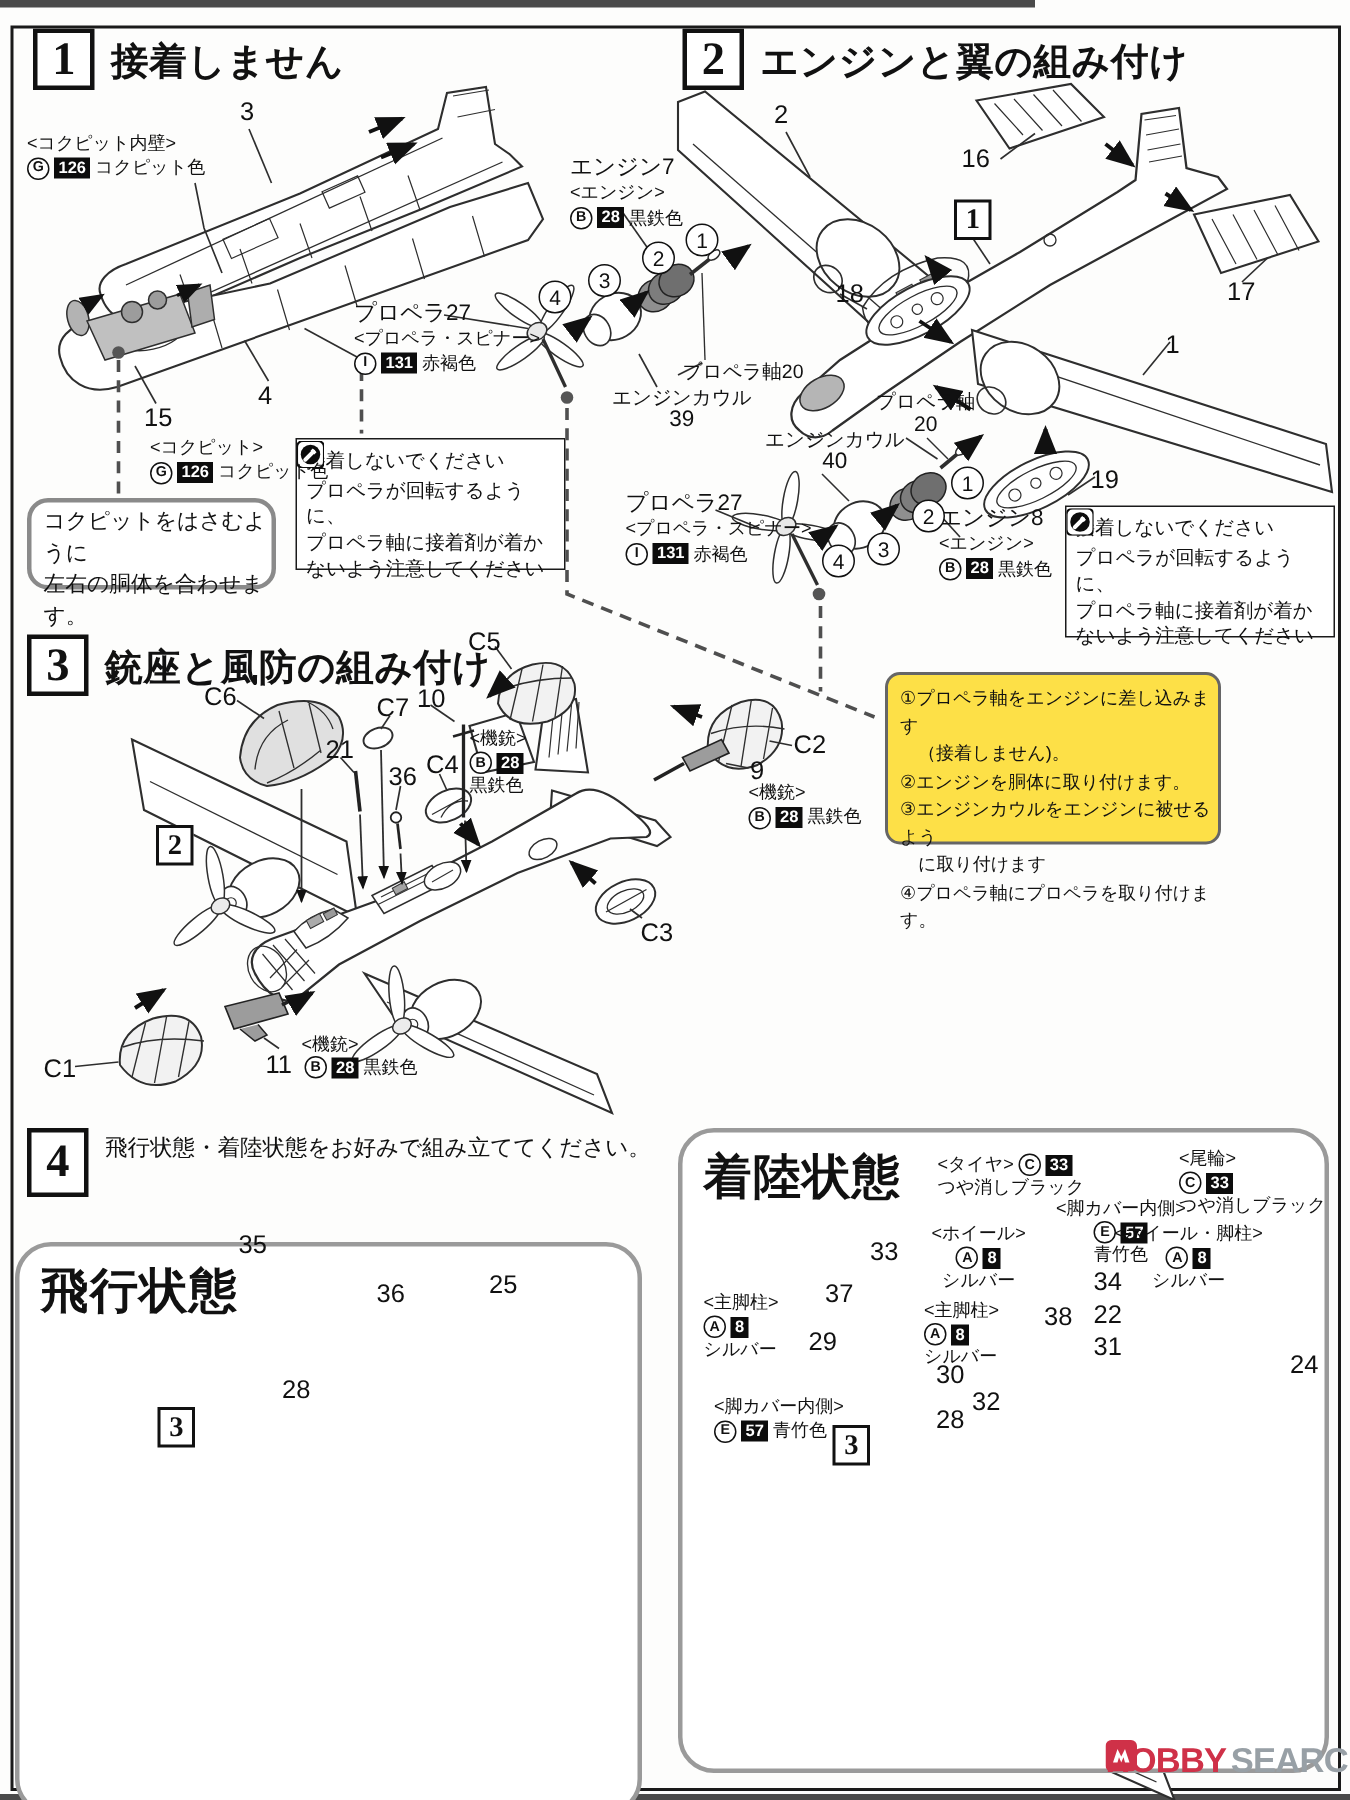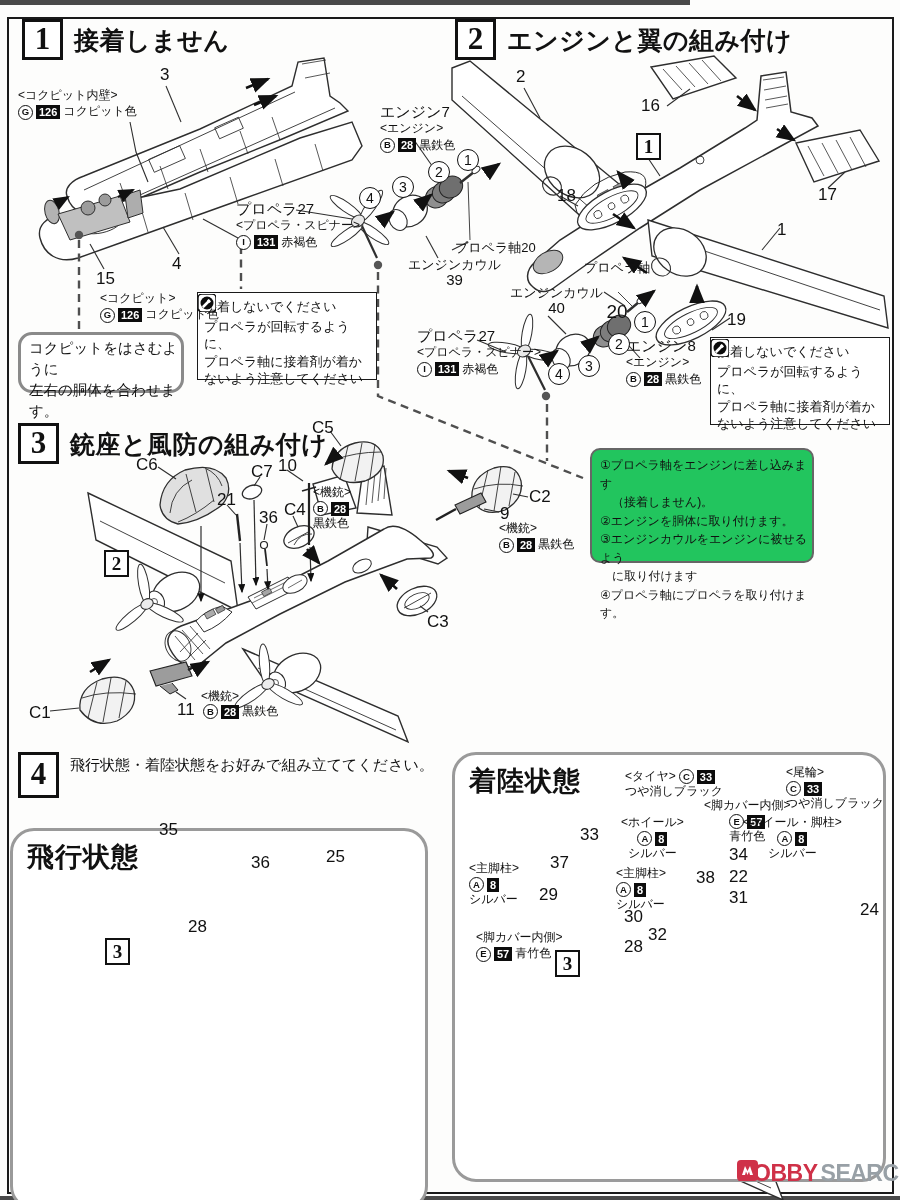--- a/index.html
+++ b/index.html
@@ -25,24 +25,24 @@
  font-size:14px;text-align:center;line-height:20px;background:#fff;}
 .bx{position:absolute;border:2.5px solid #111;background:#fff;width:21px;height:23px;
  font-family:"Liberation Serif","DejaVu Serif",serif;font-weight:700;font-size:19px;text-align:center;line-height:23px;}
 #cockpitNote{position:absolute;left:18px;top:332px;width:152px;height:52px;border:3px solid #8a8a8a;
  border-radius:14px;padding:3px 0 0 8px;font-size:14.5px;line-height:21px;font-weight:500;background:#fff;}
 .warn{position:absolute;width:172px;height:83px;border:1.8px solid #1a1a1a;background:#fff;padding:3px 0 0 6px;}
 .wrow{display:flex;gap:6px;margin-top:2px;}
 .wtxt{font-size:13px;line-height:17.5px;}
 .wicon{flex:0 0 auto;margin-top:1px;}
 #steps{position:absolute;left:590px;top:448px;width:212px;height:105px;border:2.6px solid #666;
- border-radius:10px;background:#22c55e;padding:6px 0 0 8px;font-size:12px;line-height:18.5px;}
+ border-radius:10px;background:#fde047;padding:6px 0 0 8px;font-size:12px;line-height:18.5px;}
 #steps div.ind{padding-left:12px;}
 .bigbox{position:absolute;border:3.5px solid #9a9a9a;border-radius:24px;background:#fff;}
-.bigtitle{font-weight:700;font-size:27px;letter-spacing:1px;margin:8px 0 0 14px;}
+.bigtitle{font-weight:700;font-size:32px;letter-spacing:1px;margin:8px 0 0 14px;}
 #logo{position:absolute;left:737px;top:1160px;display:flex;align-items:center;gap:3px;}
 #logo .ht{color:#cf3148;font-weight:700;font-size:23px;letter-spacing:-0.5px;}
 #logo .st{color:#98a0a6;font-weight:700;font-size:23px;letter-spacing:-0.5px;}
 svg{position:absolute;left:0;top:0;}
 </style>
 </head>
 <body>
 
 <div id="page">
  <div class="bar" style="left:0;top:0;width:690px;height:5px;"></div>
@@ -504,21 +504,21 @@
       <div class="lbl ctr" style="left: 408px; top: 258px; font-size: 13px;">
         <div>エンジンカウル</div>
         <div style="font-size: 15px;">39</div>
       </div>
       <div class="lbl ctr" style="left: 510px; top: 286px; font-size: 13px;">
         <div>エンジンカウル</div>
         <div style="font-size: 15px;">40</div>
       </div>
       <div class="lbl ctr" style="left: 584px; top: 261px; font-size: 13px;">
         <div>プロペラ軸</div>
-        <div style="font-size: 19px; margin-top: 27px;">20</div>
+        <div style="font-size: 14px;">20</div>
       </div>
       <div class="lbl" style="left: 727px; top: 311px;">19</div>
       <div class="lbl" style="left: 312px; top: 419px;">C5</div>
       <div class="lbl" style="left: 136px; top: 456px;">C6</div>
       <div class="lbl" style="left: 251px; top: 463px;">C7</div>
       <div class="lbl" style="left: 278px; top: 457px;">10</div>
       <div class="lbl" style="left: 217px; top: 491px;">21</div>
       <div class="lbl" style="left: 259px; top: 509px;">36</div>
       <div class="lbl" style="left: 284px; top: 501px;">C4</div>
       <div class="lbl" style="left: 529px; top: 488px;">C2</div>

